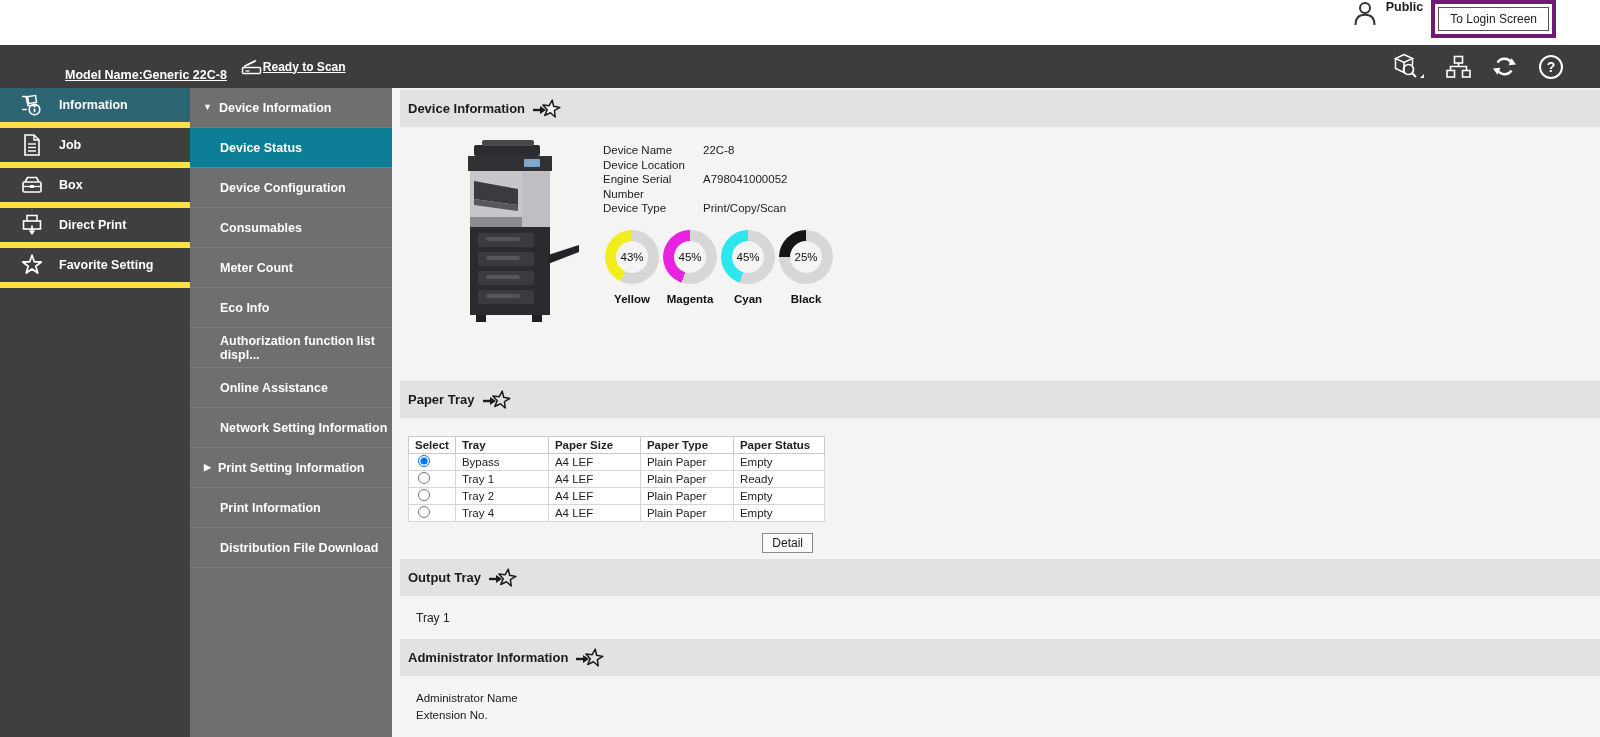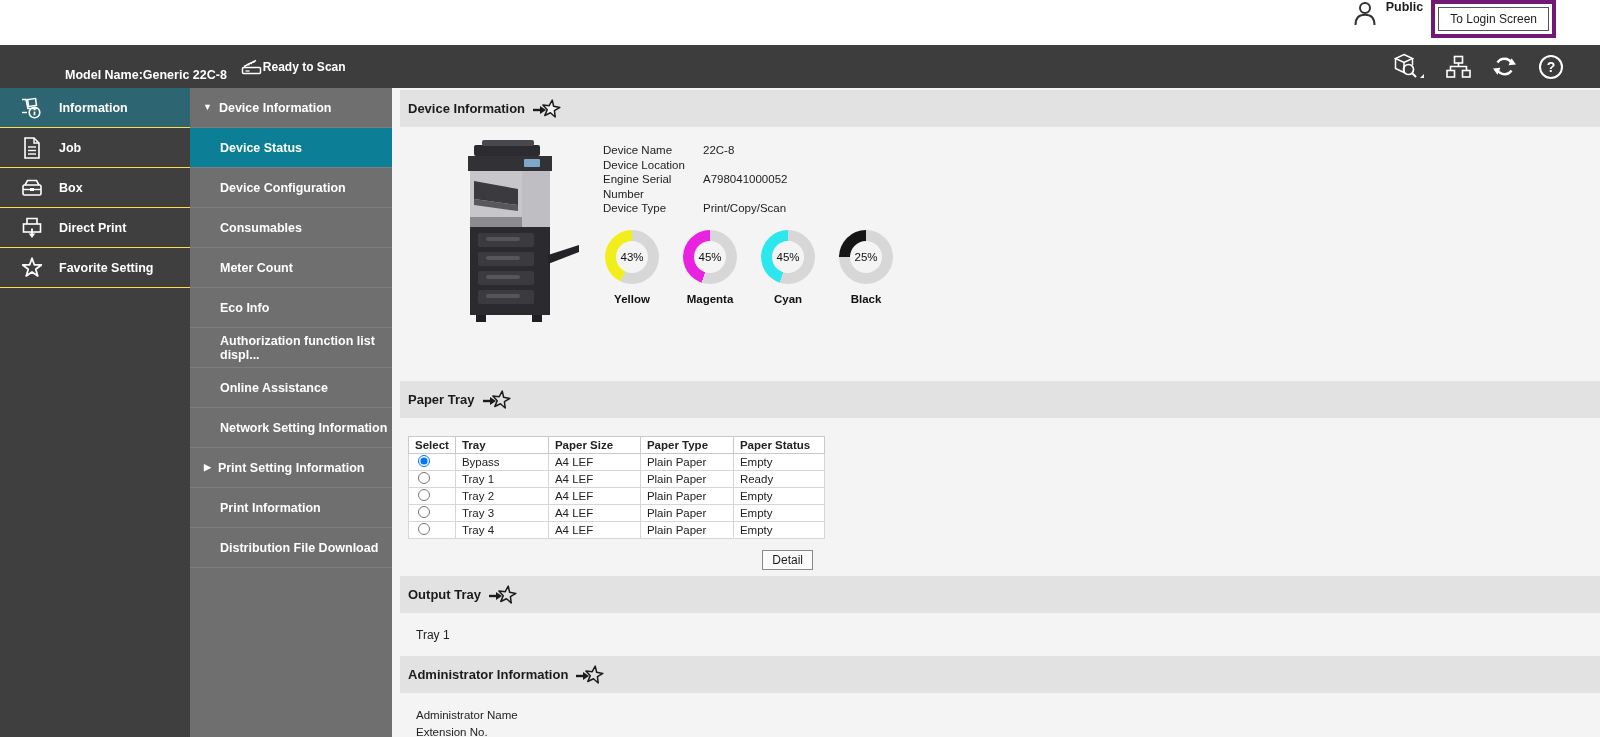--- a/index.html
+++ b/index.html
@@ -8,31 +8,31 @@
 
   
   .topbar { height:45px; background:#ffffff; display:flex; align-items:flex-start;
     justify-content:flex-end; padding-right:44px; gap:8px; }
   .user-name { font-size:12.5px; font-weight:bold; color:#1c1c1c; }
   .annotation-box { border:4px solid #701a75; padding:3px; }
   .login-btn { font-family:"Liberation Sans", sans-serif; font-size:12px; color:#1c1c1c;
     background:#ffffff; border:1px solid #555; padding:4px 11px; cursor:pointer; }
 
   
-  .appbar { height:43px; background:#3d3d3d; display:flex; align-items:center; color:#fff; }
+  .appbar { height:43px; background:#3d3d3d; display:flex; align-items:center; color:#fff;text-decoration:underline; }
   .model-name { margin-left:65px; font-size:12.5px; font-weight:bold; align-self:flex-end; padding-bottom:6px; }
   .status { margin-left:14px; display:flex; align-items:center; gap:0; font-size:12px; font-weight:bold; }
   .appbar-icons { margin-left:auto; margin-right:36px; display:flex; align-items:center; gap:21px; }
   .appbar-icons .icon-btn { cursor:pointer; display:flex; align-items:flex-end; }
 
   
   .layout { display:flex; height:649px; }
   .sidebar { width:190px; background:#3f3f3f; flex:none; }
   .side-item { height:40px; display:flex; align-items:center; padding-left:20px; gap:15px;
-    border-bottom:1px solid #fde047; color:#fff; font-size:12.5px; font-weight:bold; cursor:pointer; }
+    border-bottom:6px solid #fde047; color:#fff; font-size:12.5px; font-weight:bold; cursor:pointer; }
   .side-item.active { background:#2d6572; }
 
   .submenu { width:202px; background:#6f6f6f; flex:none; }
   .sub-header { height:40px; display:flex; align-items:center; padding-left:13px; gap:7px;
     color:#fff; font-size:12.5px; font-weight:bold; border-bottom:1px solid #7d7d7d; cursor:pointer; }
   .tri { font-size:9px; line-height:1; }
   .sub-item { height:40px; display:flex; align-items:center; padding-left:30px;
     color:#fff; font-size:12.5px; font-weight:bold; border-bottom:1px solid #7d7d7d; cursor:pointer; }
   .sub-item.active { background:#0c7e95; }
   .sub-item.has-child { padding-left:14px; gap:7px; }
@@ -40,21 +40,21 @@
   
   .main { flex:1; background:#f4f4f4; padding-left:8px; overflow:hidden; }
   .sec-header { margin-top:2px; background:#e2e2e2; height:37px; display:flex; align-items:center;
     padding-left:8px; gap:7px; font-size:13px; font-weight:bold; color:#1b1b1b; }
   .fav-icon { cursor:pointer; display:flex; }
 
   .device-block { display:flex; padding:10px 0 0 46px; height:205px; }
   .device-right { margin-left:22px; padding-top:6px; }
   .detail-row-line { display:flex; font-size:11.5px; color:#222; line-height:14.5px; }
   .detail-row-line .lbl { width:100px; }
-  .donuts { display:flex; gap:20px; margin-top:14px; }
+  .donuts { display:flex; gap:0; margin-top:14px; }
   .donut-wrap { width:58px; text-align:center; }
   .donut { width:54px; height:54px; border-radius:50%; position:relative; margin:0 auto; }
   .hole { position:absolute; inset:11px; background:#f4f4f4; border-radius:50%;
     display:flex; align-items:center; justify-content:center; font-size:11.5px; color:#111; }
   .donut-label { margin-top:9px; font-size:11.5px; font-weight:bold; color:#111; }
 
   .tray-section { margin-top:49px; }
   table.tray { border-collapse:collapse; background:#fff; margin:18px 0 0 8px; font-size:11.5px; color:#222; }
   table.tray th { font-weight:bold; text-align:left; padding:2px 6px; height:17px;
     border:1px solid #c9c9c9; background:#fff; }
@@ -367,27 +367,20 @@
         </tr>
         <tr>
           <td><input type="radio" name="tray-select" style=""></td>
           <td>Tray 2</td>
               <td>A4 LEF</td>
           <td>Plain Paper</td>
               <td>Empty</td>
         </tr>
         <tr>
           <td><input type="radio" name="tray-select" style=""></td>
-          <td>Tray 3</td>
-              <td>A4 LEF</td>
-          <td>Plain Paper</td>
-              <td>Empty</td>
-        </tr>
-        <tr>
-          <td><input type="radio" name="tray-select" style=""></td>
           <td>Tray 4</td>
               <td>A4 LEF</td>
           <td>Plain Paper</td>
               <td>Empty</td>
         </tr>
       </tbody>
         </table>
       <div class="detail-row">
         <button class="detail-btn">Detail</button>
       </div>

